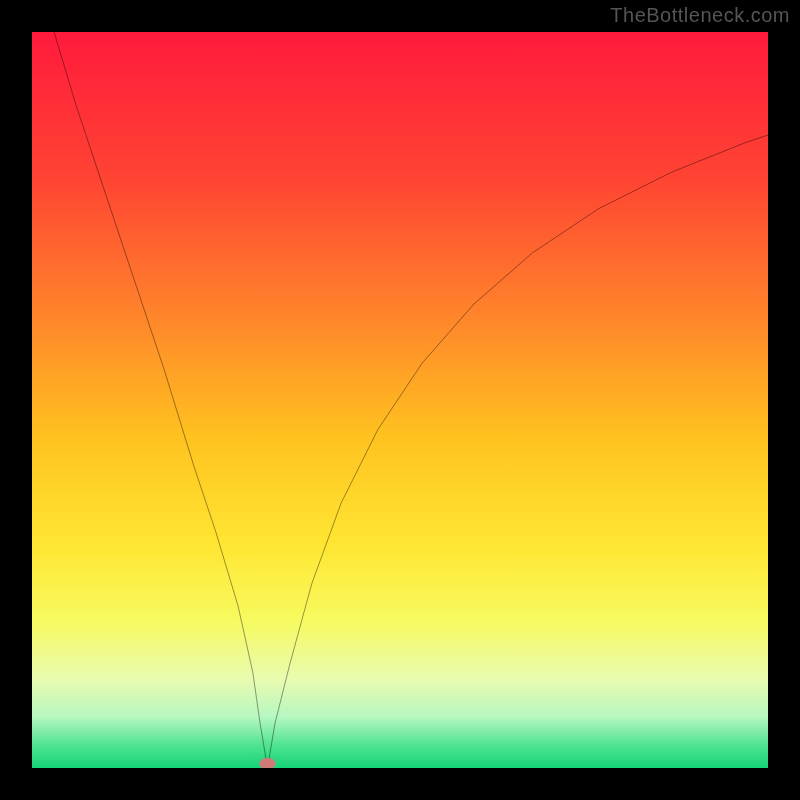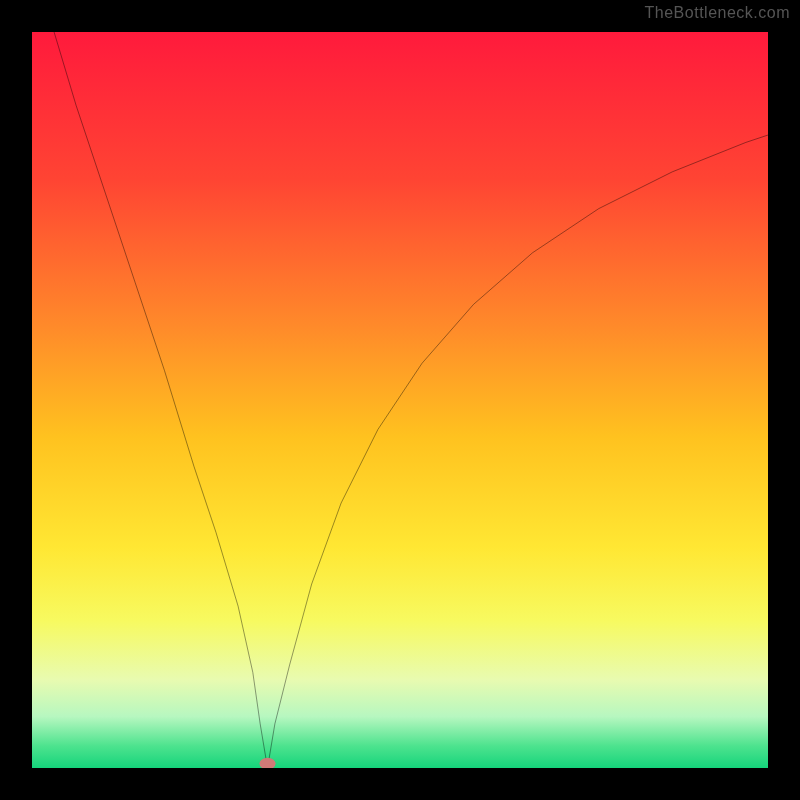--- a/index.html
+++ b/index.html
@@ -15,21 +15,21 @@
     position: relative;
     width: 800px;
     height: 800px;
     background: #000;
   }
   .watermark {
     position: absolute;
     top: 4px;
     right: 10px;
     color: #555;
-    font-size: 16px;
+    font-size: 20px;
     font-weight: 500;
     letter-spacing: 0.5px;
   }
   svg.plot {
     position: absolute;
     left: 32px;
     top: 32px;
     width: 736px;
     height: 736px;
   }

